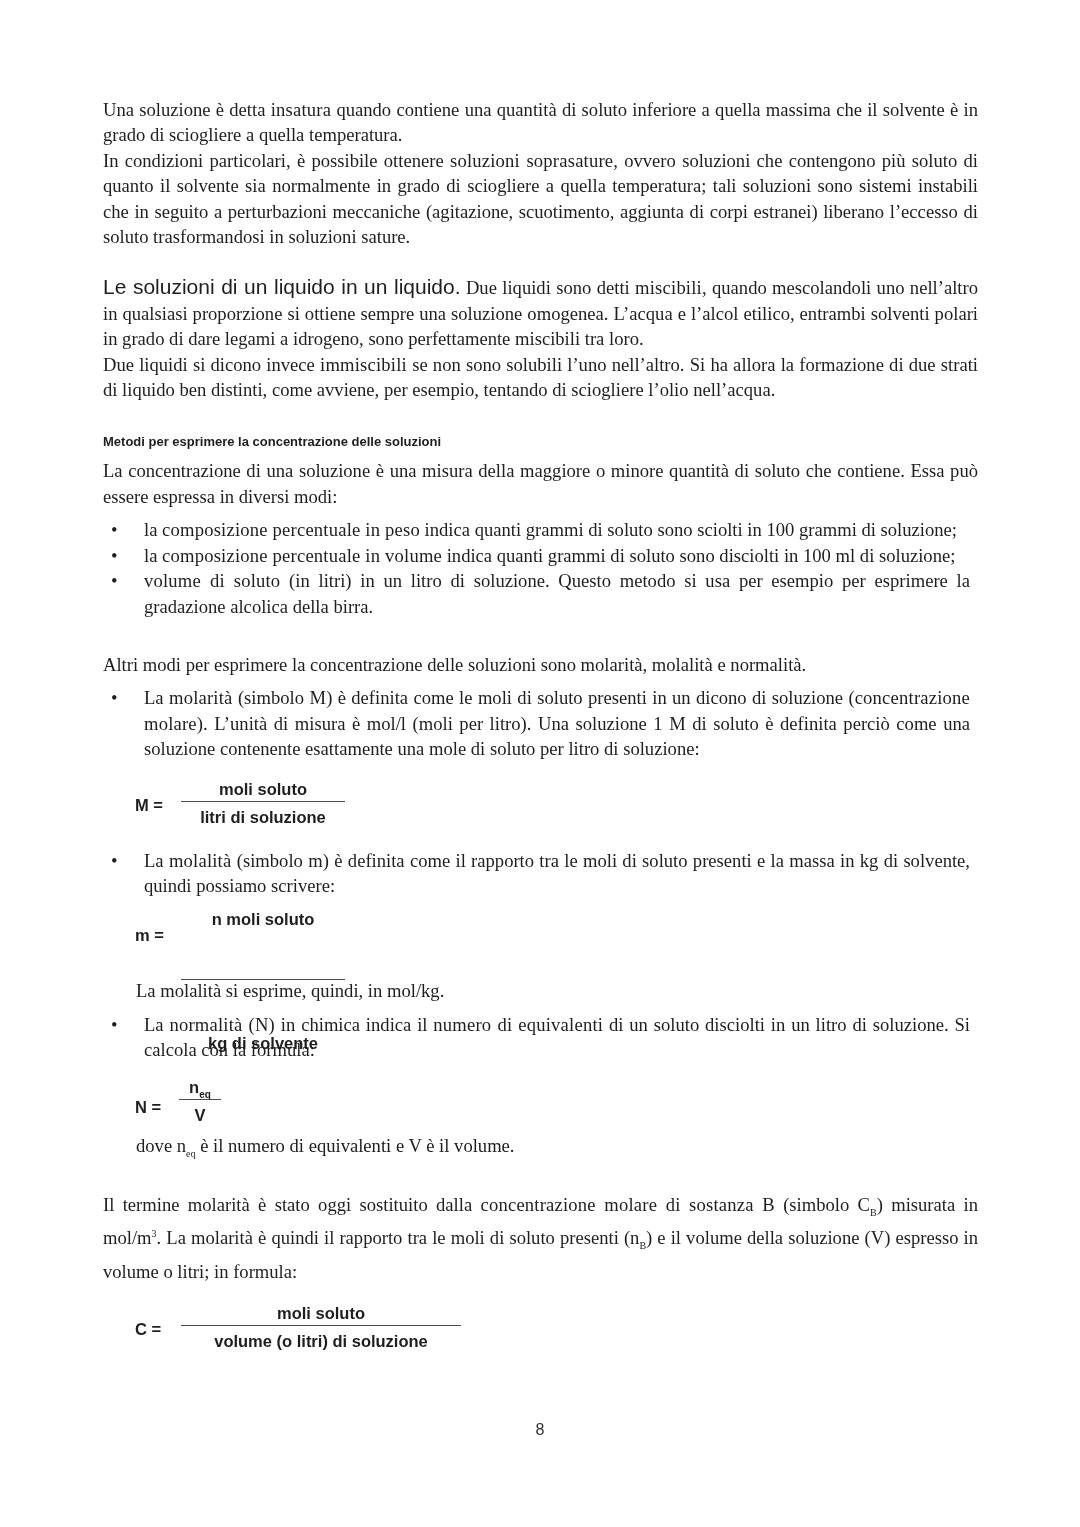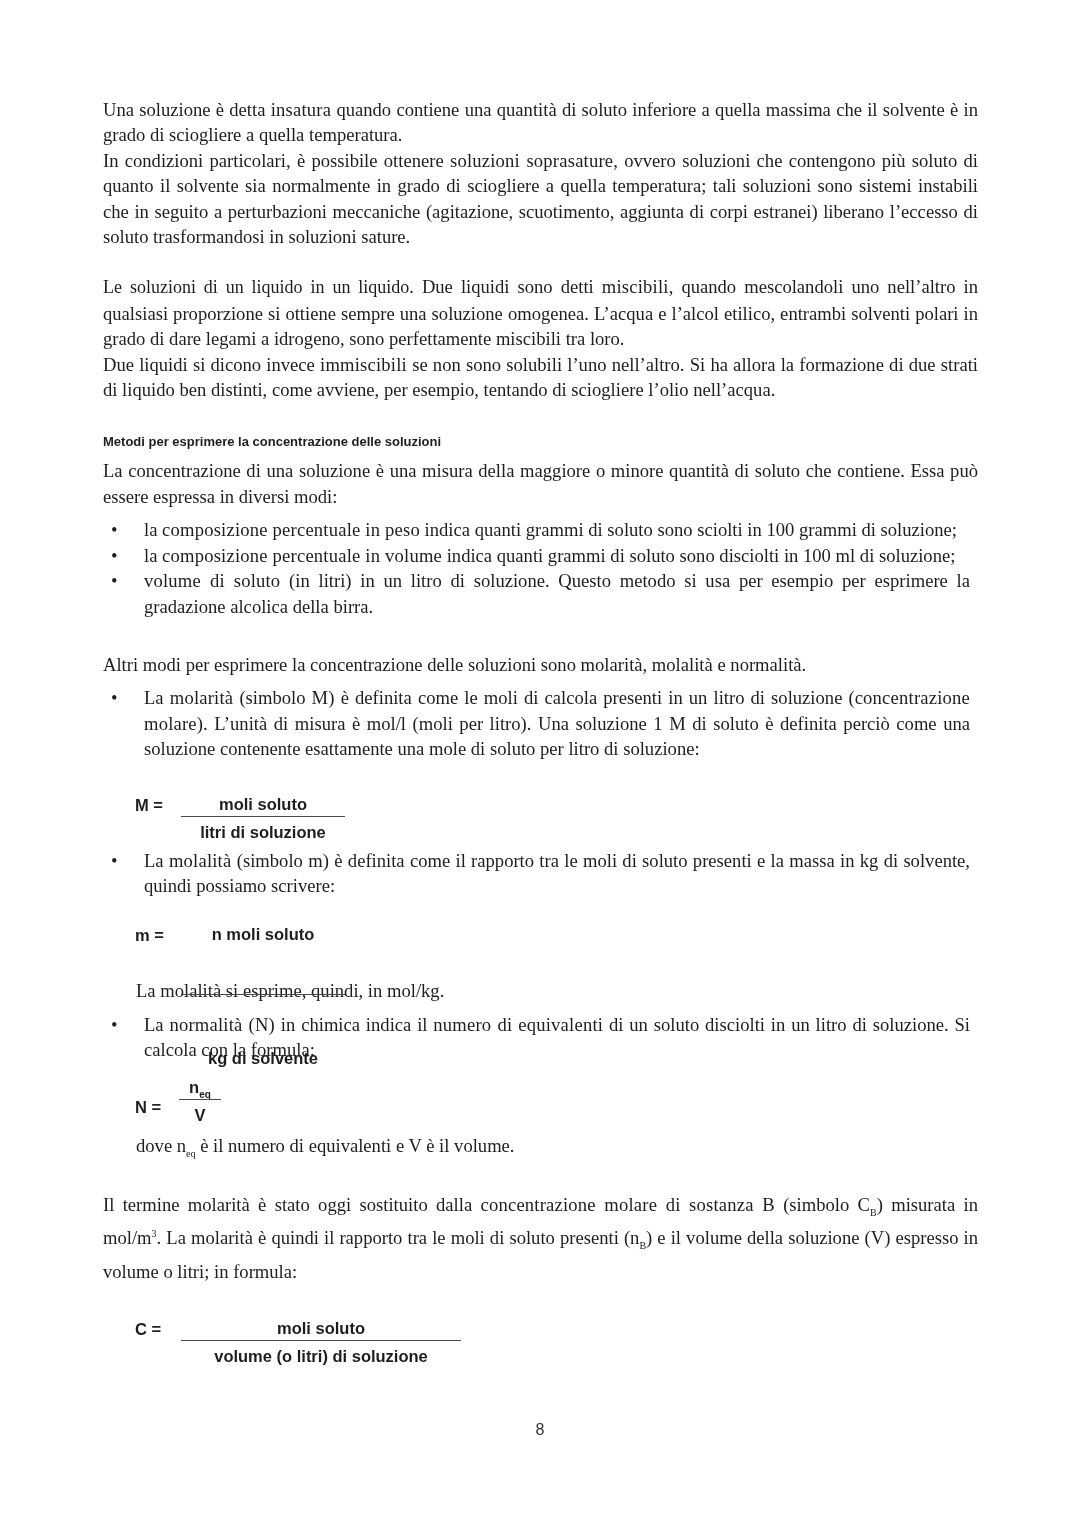--- a/index.html
+++ b/index.html
@@ -1,28 +1,28 @@
 <!DOCTYPE html>
 <html><head>
   <meta charset="utf-8">
   <style>
     html, body { margin: 0; padding: 0; background: #ffffff; }
     body { width: 1080px; height: 1527px; position: relative; overflow: hidden; color: #1e1e1e; }
     .page { position: absolute; left: 103px; top: 97px; width: 875px; font-family: "Liberation Serif", "DejaVu Serif", serif; font-size: 18.6px; line-height: 25.4px; }
     .p { margin: 0; text-align: justify; }
     .gap { height: 25px; }
-    .lead-sans { font-family: Liberation Serif, serif; font-size: 18px; }
+    .lead-sans { font-family: Liberation Sans, sans-serif; font-size: 21px; }
     .heading { font-family: "Liberation Sans", "DejaVu Sans", sans-serif; font-weight: bold; font-size: 13px; margin: 0 0 4px 0; line-height: 24px; }
     b { font-weight: normal; letter-spacing: 0.2px; }
     ul.blist { list-style: none; margin: 8px; padding: 0; }
     ul.blist li { position: relative; padding-left: 33px; text-align: justify; }
     ul.blist li::before { content: "\2022"; position: absolute; left: 0; top: 0; }
     .formula { position: relative; font-family: "Liberation Sans", "DejaVu Sans", sans-serif; font-weight: bold; font-size: 16.5px; height: 62px; margin: 12px 0 10px 0; }
     .formula .lhs { position: absolute; left: 32px; top: 17px; }
-    .formula .frac { position: absolute; top: 16px; display: flex; flex-direction: column; align-items: center; }
+    .formula .frac { position: absolute; top: 1px; display: flex; flex-direction: column; align-items: center; }
     .formula .num { line-height: 24px; height: 24px; }
     .formula .bar { height: 1px; background: #4a4a4a; }
     .formula .den { line-height: 26px; height: 26px; margin-top: 2px; }
     sub.s { font-size: 10px; vertical-align: -5px; }
     sup.s { font-size: 10px; vertical-align: 7px; line-height: 0; }
     .pagenum { position: absolute; left: 0; width: 1080px; top: 1421px; text-align: center; font-family: "Liberation Sans", "DejaVu Sans", sans-serif; font-size: 16px; color: #333; }
     .footer { position: absolute; left: 0; width: 1080px; top: 1552px; text-align: center; font-family: "Liberation Sans", "DejaVu Sans", sans-serif; font-size: 16px; color: #333; }
     .footer .dot { color: #2a8ab8; }
   </style>
 </head>
@@ -47,21 +47,21 @@
     <li><span>la </span><b>composizione percentuale in peso</b><span> indica quanti grammi di soluto sono sciolti in 100 grammi di soluzione;</span></li>
     <li><span>la </span><b>composizione percentuale in volume</b><span> indica quanti grammi di soluto sono disciolti in 100 ml di soluzione;</span></li>
     <li><span></span><b>volume di soluto</b><span> (in litri) in un litro di soluzione. Questo metodo si usa per esempio per esprimere la gradazione alcolica della birra.</span></li>
   </ul>
 
   <div class="gap"></div>
 
   <p class="p">Altri modi per esprimere la concentrazione delle soluzioni sono molarità, molalità e normalità.</p>
 
   <ul class="blist">
-    <li><span>La </span><b>molarità</b><span> (simbolo </span><b>M</b><span>) è definita come le moli di calcola presenti in un litro di soluzione (</span><b>concentrazione molare</b><span>). L’unità di misura è mol/l (moli per litro). Una soluzione 1 M di soluto è definita perciò come una soluzione contenente esattamente una mole di soluto per litro di soluzione:</span></li>
+    <li><span>La </span><b>molarità</b><span> (simbolo </span><b>M</b><span>) è definita come le moli di soluto presenti in un dicono di soluzione (</span><b>concentrazione molare</b><span>). L’unità di misura è mol/l (moli per litro). Una soluzione 1 M di soluto è definita perciò come una soluzione contenente esattamente una mole di soluto per litro di soluzione:</span></li>
   </ul>
 
   <div class="formula" style="margin-top:14px;">
     <span class="lhs">M =</span>
     <div class="frac" style="left:78px; width:164px;">
       <span class="num">moli soluto</span>
       <div class="bar" style="width:164px;"></div>
       <span class="den">litri di soluzione</span>
     </div>
   </div>

